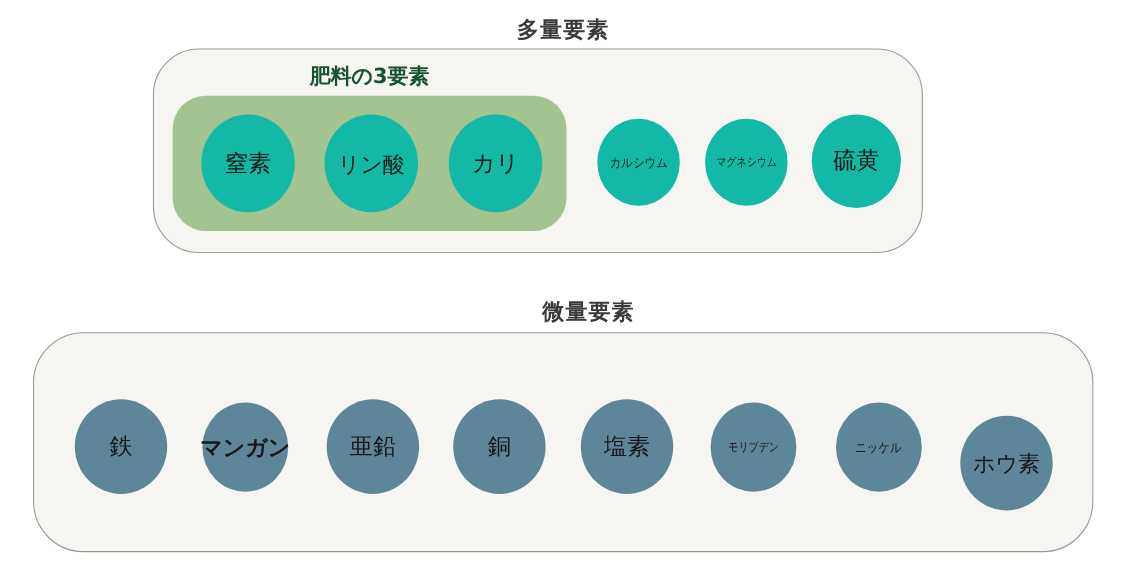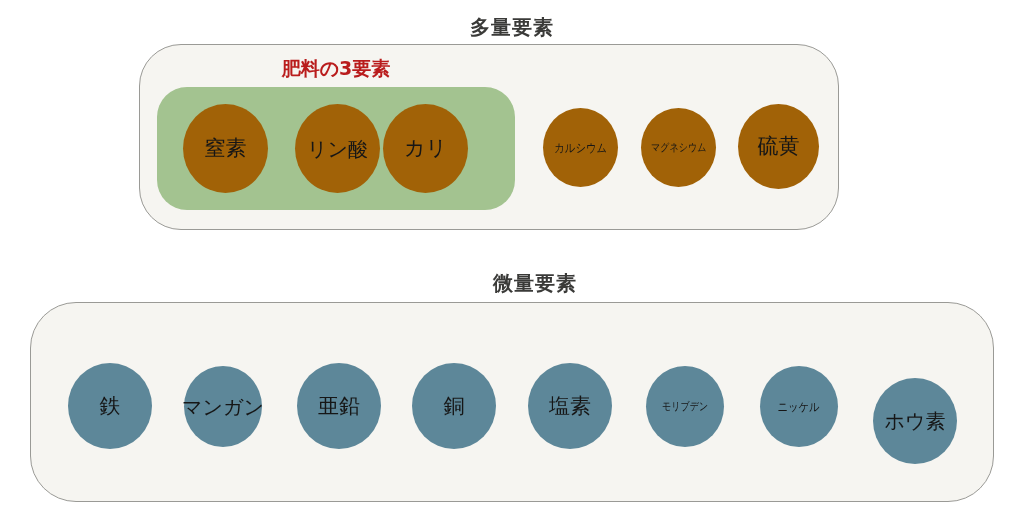--- a/index.html
+++ b/index.html
@@ -65,57 +65,57 @@
     border-radius: 30px;
   }
   #npk-label {
     position: absolute;
     left: 157px;
     top: 56px;
     width: 358px;
     text-align: center;
     font-size: 19px;
     font-weight: 700;
-    color: #b91c1c;
+    color: #14532d;
     white-space: nowrap;
   }
 
   
   .bubble {
     position: absolute;
     border-radius: 50%;
     display: flex;
     align-items: center;
     justify-content: center;
     text-align: center;
     line-height: 1;
     color: #161616;
     box-sizing: border-box;
   }
-  .bubble.macro { background: #a16207; }
+  .bubble.macro { background: #14b8a6; }
   .bubble.micro { background: #5d8799; }
 
   
   .lbl { display: block; white-space: nowrap; }
   .lbl.lg { font-size: 21px; }
   .lbl.md { font-size: 20px; }
   .lbl.sm { font-size: 12px; transform: scaleX(0.86); }
   .lbl.xs { font-size: 11px; transform: scaleX(0.82); }
 
   
   #bubble-nitrogen   { left: 183px; top: 104px; width: 85px; height: 89px; }
   #bubble-phosphoric { left: 295px; top: 104px; width: 85px; height: 89px; }
-  #bubble-potassium  { left: 383px; top: 104px; width: 85px; height: 89px; }
+  #bubble-potassium  { left: 408px; top: 104px; width: 85px; height: 89px; }
   #bubble-calcium    { left: 543px; top: 108px; width: 75px; height: 79px; }
   #bubble-magnesium  { left: 641px; top: 108px; width: 75px; height: 79px; }
   #bubble-sulfur     { left: 738px; top: 104px; width: 81px; height: 85px; }
 
   
   #bubble-iron       { left: 68px;  top: 363px; width: 84px; height: 86px; }
-  #bubble-manganese  { left: 184px; top: 366px; width: 78px; height: 81px; }
+  #bubble-manganese  { left: 184px; top: 366px; width: 78px; height: 81px; font-weight: bold; }
   #bubble-zinc       { left: 297px; top: 363px; width: 84px; height: 86px; }
   #bubble-copper     { left: 412px; top: 363px; width: 84px; height: 86px; }
   #bubble-chlorine   { left: 528px; top: 363px; width: 84px; height: 86px; }
   #bubble-molybdenum { left: 646px; top: 366px; width: 78px; height: 81px; }
   #bubble-nickel     { left: 760px; top: 366px; width: 78px; height: 81px; }
   #bubble-boron      { left: 873px; top: 378px; width: 84px; height: 86px; }
 </style>
 </head>
 <body>
 

